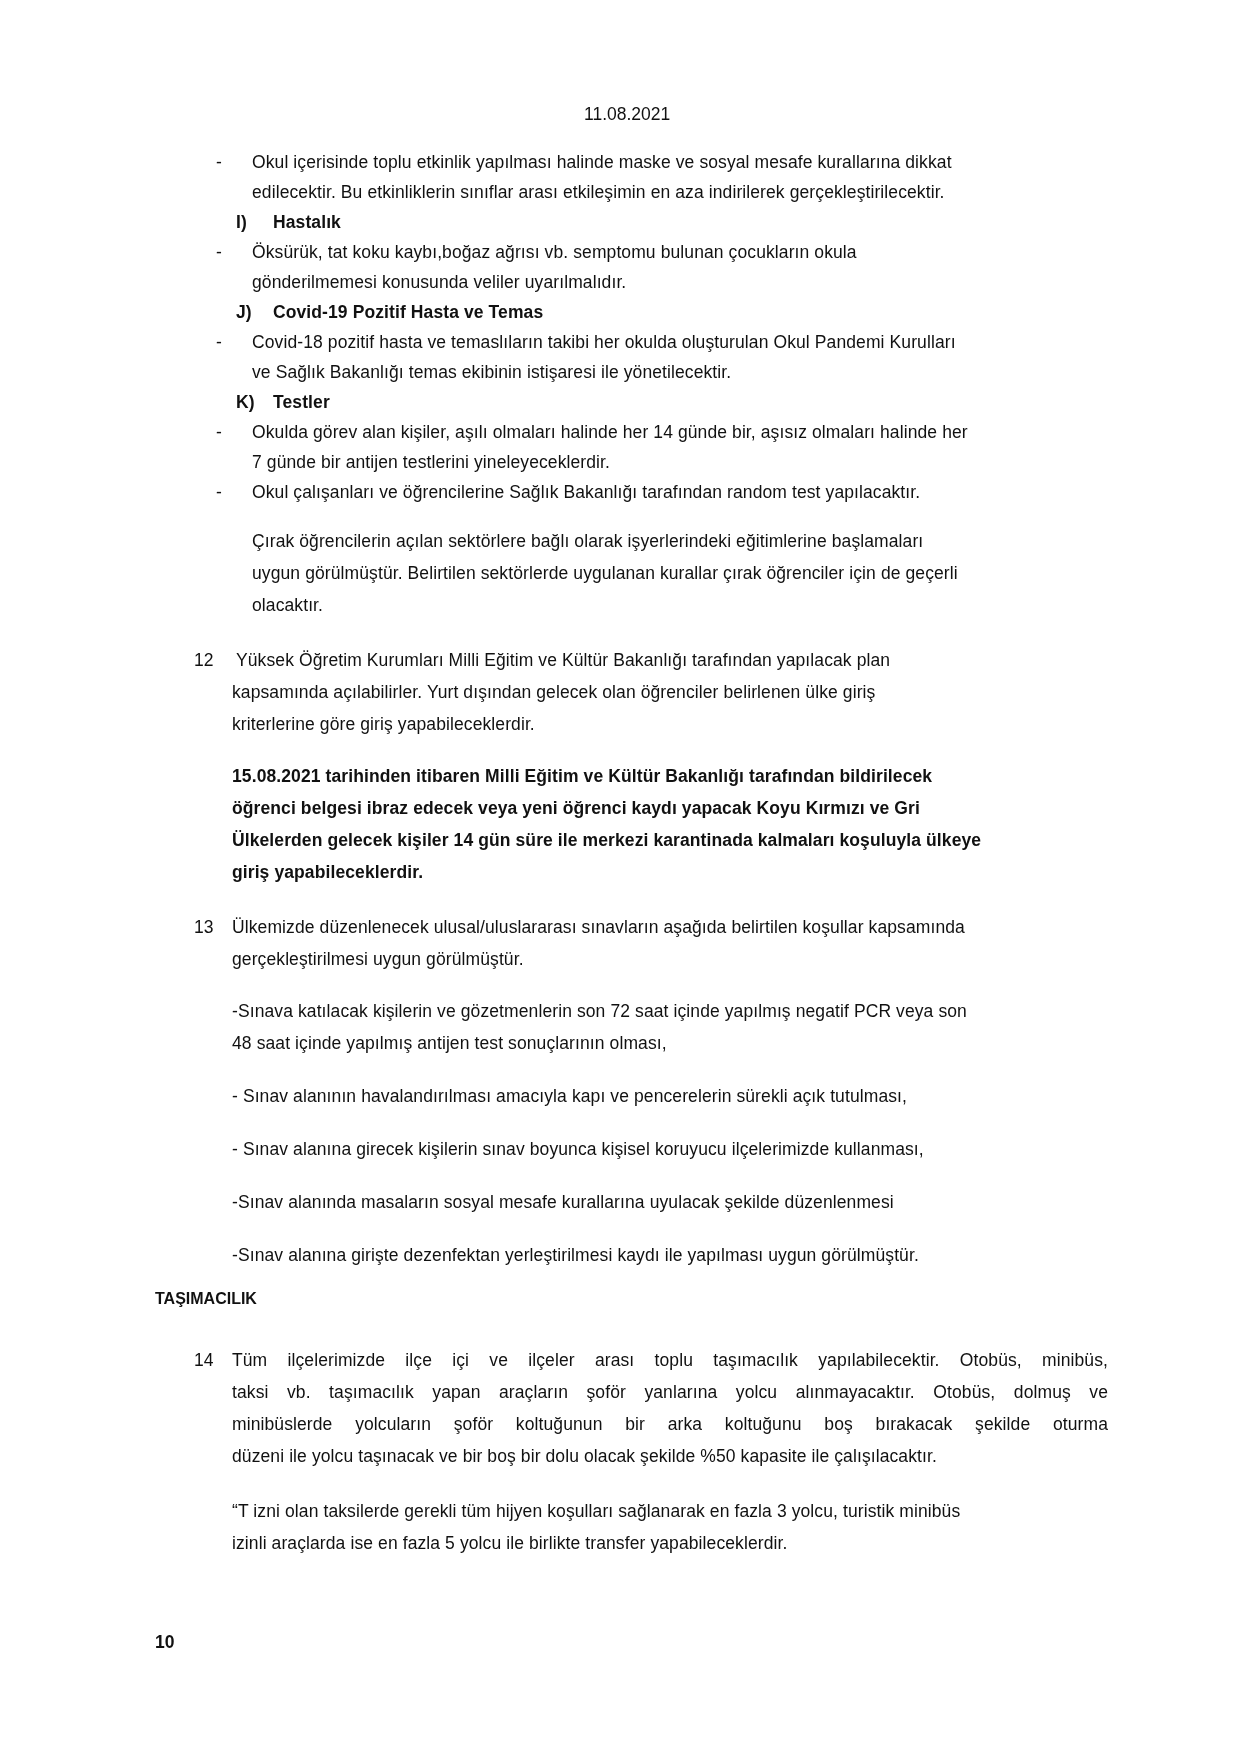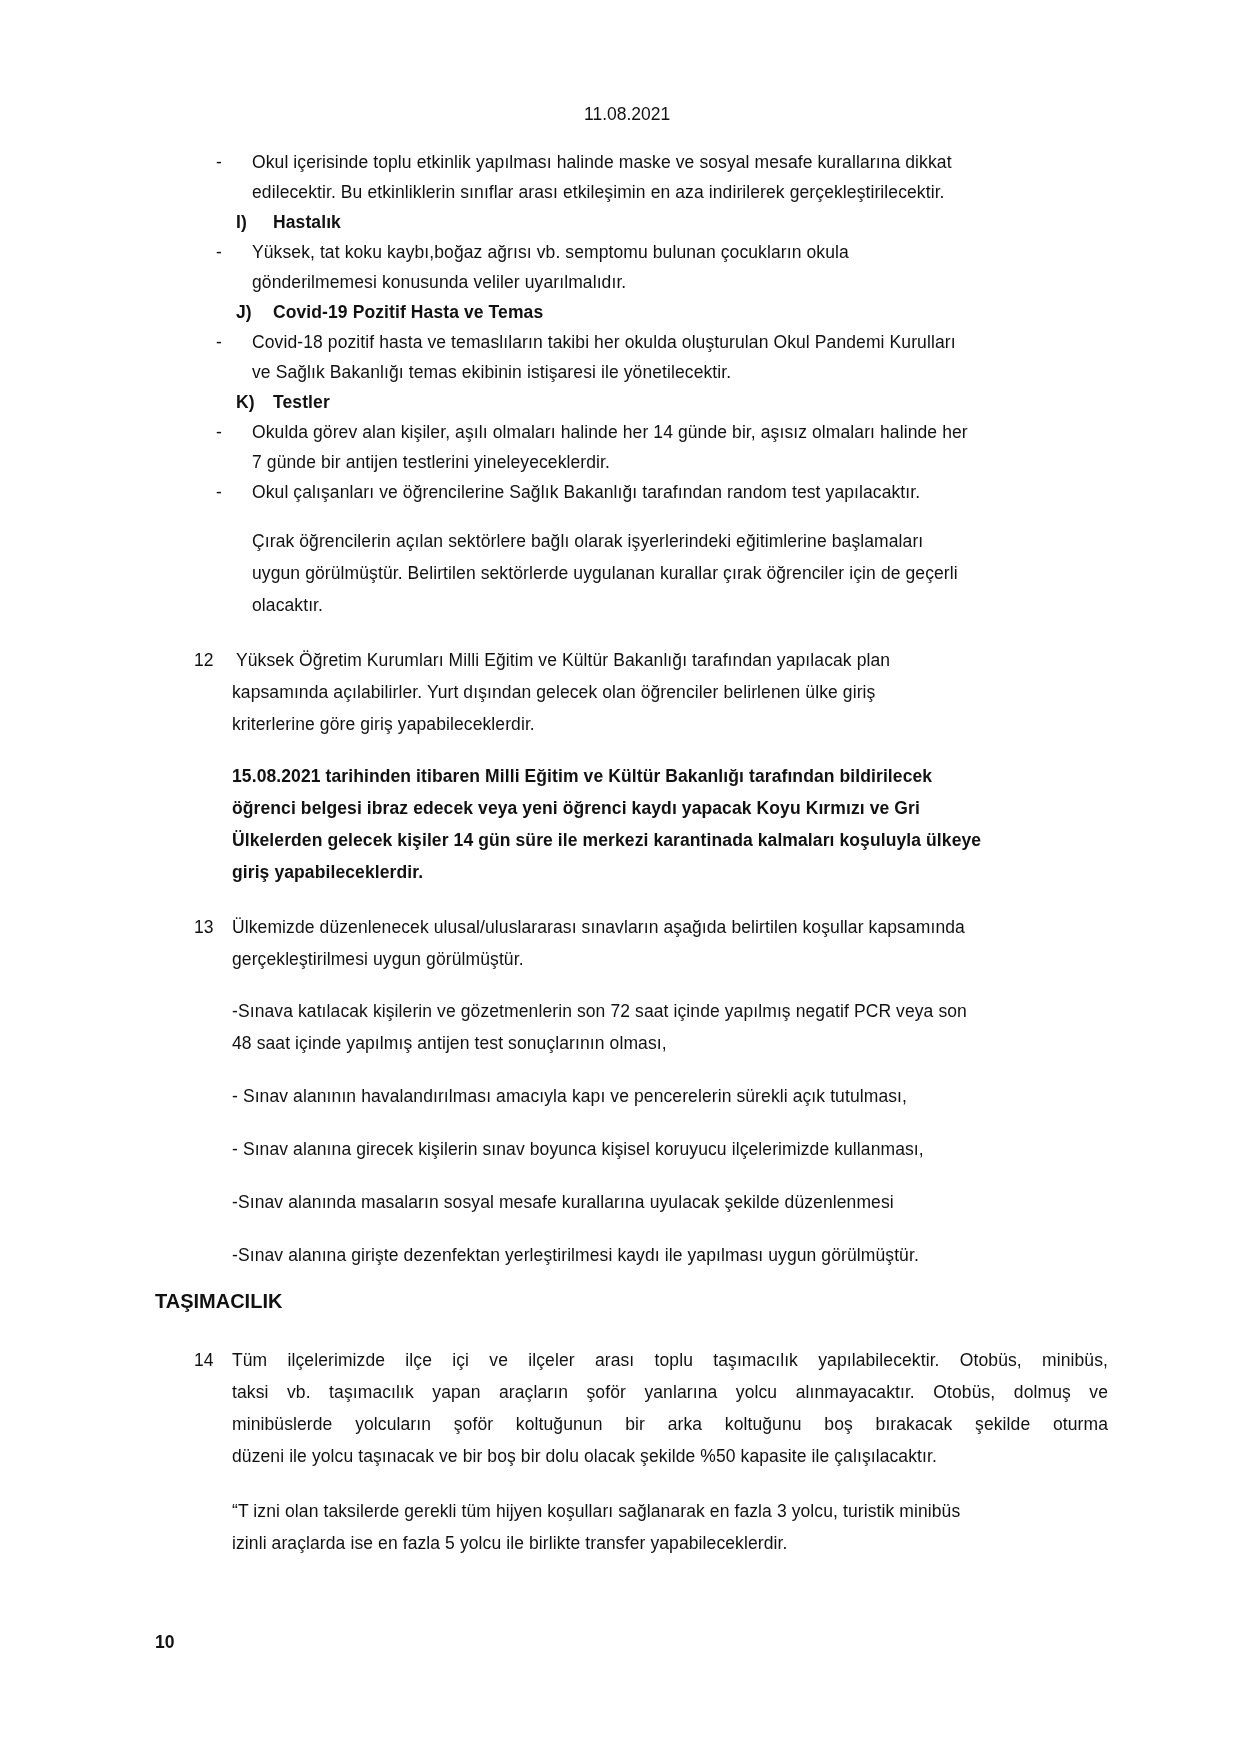--- a/index.html
+++ b/index.html
@@ -25,21 +25,21 @@
   <div>
     <span class="abs txt" style="left:208px; top:147px;">-</span>
     <span class="abs txt" style="left:244px; top:147px;">Okul içerisinde toplu etkinlik yapılması halinde maske ve sosyal mesafe kurallarına dikkat</span>
     <span class="abs txt" style="left:244px; top:177px;">edilecektir. Bu etkinliklerin sınıflar arası etkileşimin en aza indirilerek gerçekleştirilecektir.</span>
   </div>
 
   <div>
     <span class="abs txt bold" style="left:228px; top:207px;">I)</span>
     <span class="abs txt bold" style="left:265px; top:207px;">Hastalık</span>
     <span class="abs txt" style="left:208px; top:237px;">-</span>
-    <span class="abs txt" style="left:244px; top:237px;">Yüksek, tat koku kaybı,boğaz ağrısı vb. semptomu bulunan çocukların okula</span>
+    <span class="abs txt" style="left:244px; top:237px;">Öksürük, tat koku kaybı,boğaz ağrısı vb. semptomu bulunan çocukların okula</span>
     <span class="abs txt" style="left:244px; top:267px;">gönderilmemesi konusunda veliler uyarılmalıdır.</span>
   </div>
 
   <div>
     <span class="abs txt bold" style="left:228px; top:297px;">J)</span>
     <span class="abs txt bold" style="left:265px; top:297px;">Covid-19 Pozitif Hasta ve Temas</span>
     <span class="abs txt" style="left:208px; top:327px;">-</span>
     <span class="abs txt" style="left:244px; top:327px;">Covid-18 pozitif hasta ve temaslıların takibi her okulda oluşturulan Okul Pandemi Kurulları</span>
     <span class="abs txt" style="left:244px; top:357px;">ve Sağlık Bakanlığı temas ekibinin istişaresi ile yönetilecektir.</span>
   </div>
@@ -77,21 +77,21 @@
     <span class="abs txt" style="left:224px; top:944px;">gerçekleştirilmesi uygun görülmüştür.</span>
 
     <span class="abs txt" style="left:224px; top:996px;">-Sınava katılacak kişilerin ve gözetmenlerin son 72 saat içinde yapılmış negatif PCR veya son</span>
     <span class="abs txt" style="left:224px; top:1028px;">48 saat içinde yapılmış antijen test sonuçlarının olması,</span>
     <span class="abs txt" style="left:224px; top:1081px;">- Sınav alanının havalandırılması amacıyla kapı ve pencerelerin sürekli açık tutulması,</span>
     <span class="abs txt" style="left:224px; top:1134px;">- Sınav alanına girecek kişilerin sınav boyunca kişisel koruyucu ilçelerimizde kullanması,</span>
     <span class="abs txt" style="left:224px; top:1187px;">-Sınav alanında masaların sosyal mesafe kurallarına uyulacak şekilde düzenlenmesi</span>
     <span class="abs txt" style="left:224px; top:1240px;">-Sınav alanına girişte dezenfektan yerleştirilmesi kaydı ile yapılması uygun görülmüştür.</span>
   </div>
 
-  <div class="abs bold" style="left:147px; top:1290px; font-size:20px;">TAŞIMACILIK</div>
+  <div class="abs bold" style="left:147px; top:1290px; font-size:16px;">TAŞIMACILIK</div>
 
   <div>
     <span class="abs txt" style="left:186px; top:1345px;">14</span>
     <div class="abs txt" style="left:224px; top:1345px; width:876px;">
       <span class="justify-line">Tüm ilçelerimizde ilçe içi ve ilçeler arası toplu taşımacılık yapılabilecektir. Otobüs, minibüs,</span>
       <span class="justify-line" style="margin-top:2px;">taksi vb. taşımacılık yapan araçların şoför yanlarına yolcu alınmayacaktır. Otobüs, dolmuş ve</span>
       <span class="justify-line" style="margin-top:2px;">minibüslerde yolcuların şoför koltuğunun bir arka koltuğunu boş bırakacak şekilde oturma</span>
       <span style="display:block; margin-top:2px;">düzeni ile yolcu taşınacak ve bir boş bir dolu olacak şekilde %50 kapasite ile çalışılacaktır.</span>
     </div>
     <span class="abs txt" style="left:224px; top:1496px;">“T izni olan taksilerde gerekli tüm hijyen koşulları sağlanarak en fazla 3 yolcu, turistik minibüs</span>

